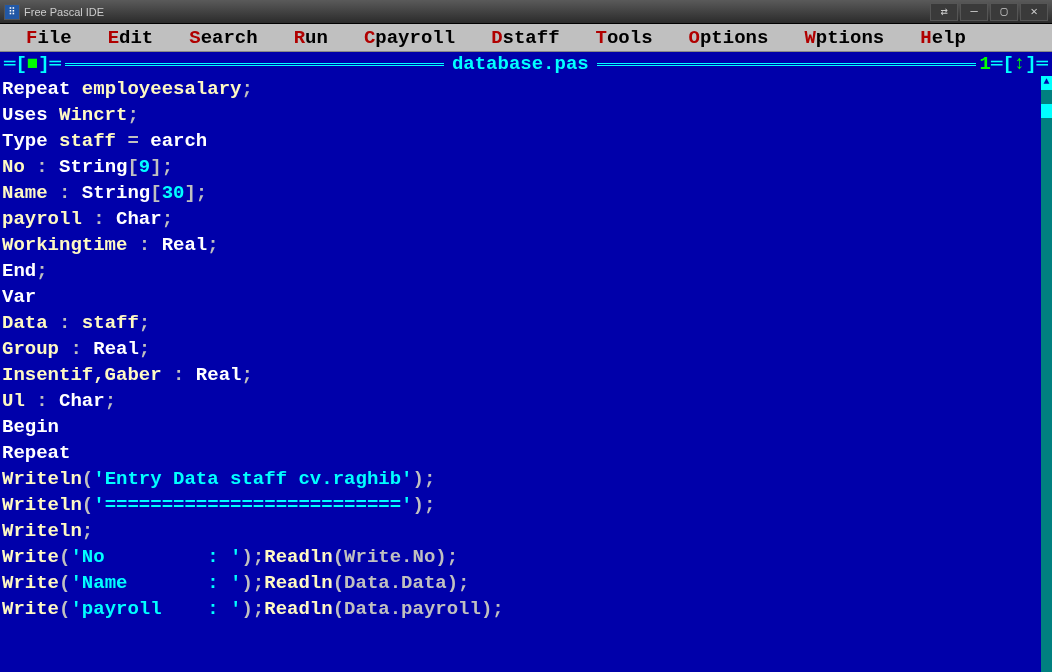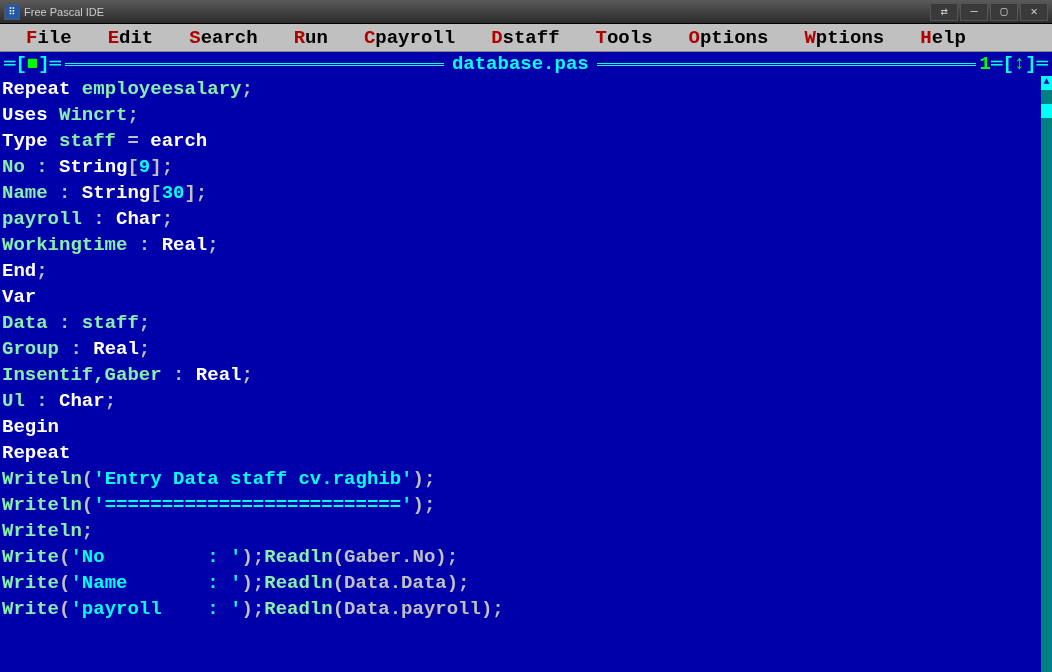--- a/index.html
+++ b/index.html
@@ -156,21 +156,21 @@
       position: absolute;
       top: 0;
       width: 100%;
       height: 14px;
       background: #00ffff;
       color: #0000aa;
       font-size: 10px;
       text-align: center;
     }
     .kw { color: #ffffff; }
-    .id { color: #86efac; }
+    .id { color: #fef9c3; }
     .num { color: #00ffff; }
     .str { color: #00ffff; text-align: center; }
     .sym { color: #c0c0c0; }
   </style>
 </head>
 <body>
 
 <div class="window">
 
   <div class="titlebar">
@@ -220,21 +220,21 @@
 <span class="kw">Var</span>
 <span class="id">Data</span><span class="sym"> : </span><span class="id">staff</span><span class="sym">;</span>
 <span class="id">Group</span><span class="sym"> : </span><span class="kw">Real</span><span class="sym">;</span>
 <span class="id">Insentif,Gaber</span><span class="sym"> : </span><span class="kw">Real</span><span class="sym">;</span>
 <span class="id">Ul</span><span class="sym"> : </span><span class="kw">Char</span><span class="sym">;</span>
 <span class="kw">Begin</span>
 <span class="kw">Repeat</span>
 <span class="id">Writeln</span><span class="sym">(</span><span class="str">'Entry Data staff cv.raghib'</span><span class="sym">);</span>
 <span class="id">Writeln</span><span class="sym">(</span><span class="str">'=========================='</span><span class="sym">);</span>
 <span class="id">Writeln</span><span class="sym">;</span>
-<span class="id">Write</span><span class="sym">(</span><span class="str">'No         : '</span><span class="sym">);</span><span class="id">Readln</span><span class="sym">(</span><span class="sym">Gaber.No</span><span class="sym">);</span>
+<span class="id">Write</span><span class="sym">(</span><span class="str">'No         : '</span><span class="sym">);</span><span class="id">Readln</span><span class="sym">(</span><span class="sym">Write.No</span><span class="sym">);</span>
 <span class="id">Write</span><span class="sym">(</span><span class="str">'Name       : '</span><span class="sym">);</span><span class="id">Readln</span><span class="sym">(</span><span class="sym">Data.Data</span><span class="sym">);</span>
 <span class="id">Write</span><span class="sym">(</span><span class="str">'payroll    : '</span><span class="sym">);</span><span class="id">Readln</span><span class="sym">(</span><span class="sym">Data.payroll</span><span class="sym">);</span></div>
 
       <div class="scrollbar-right">
         <div class="scroll-arrow-up">▲</div>
         <div class="scroll-thumb"></div>
       </div>
     </div>
   </div>
 

